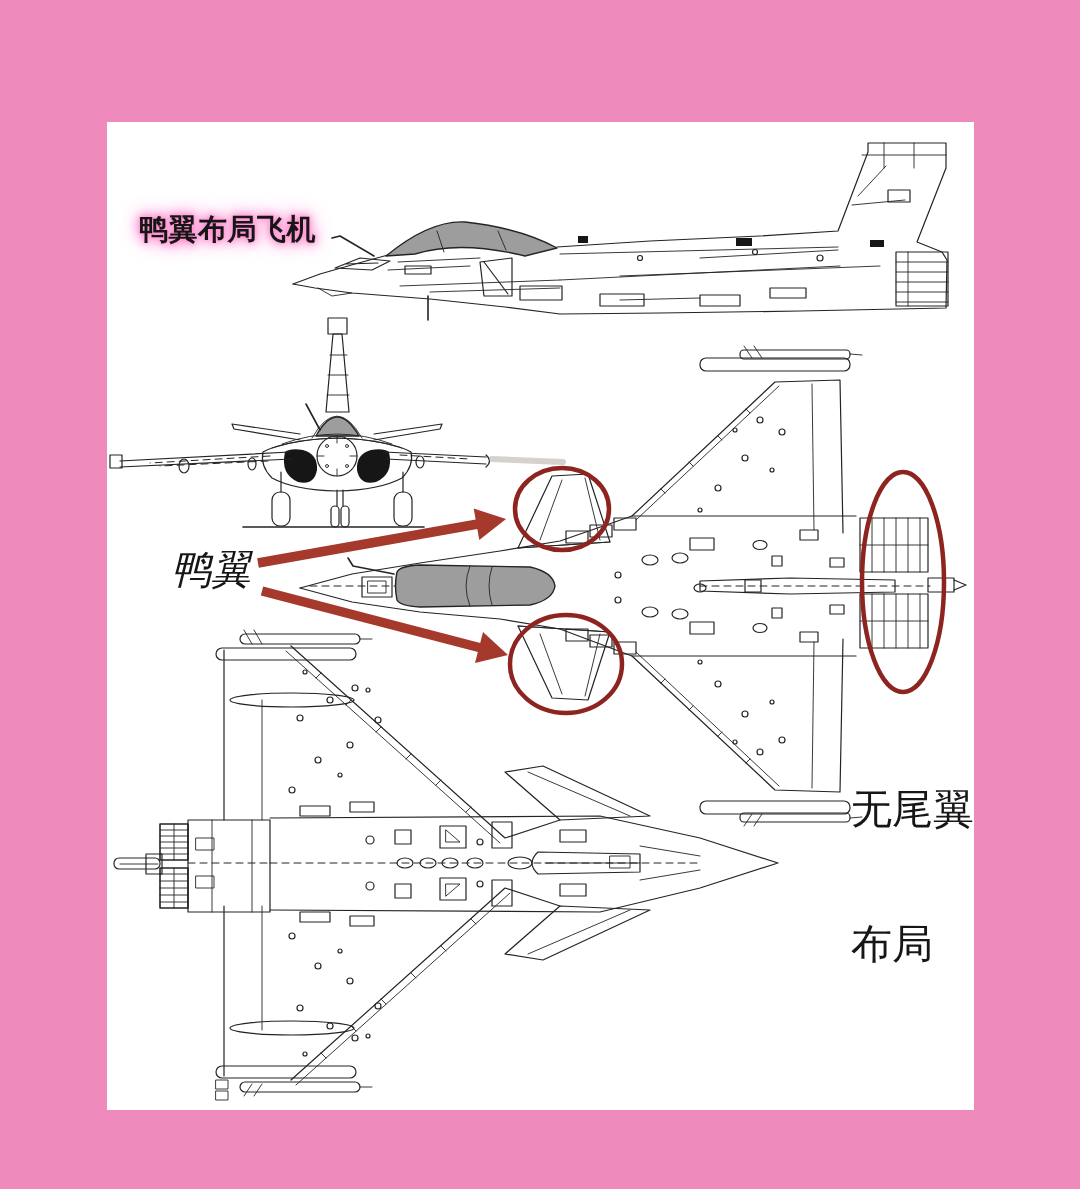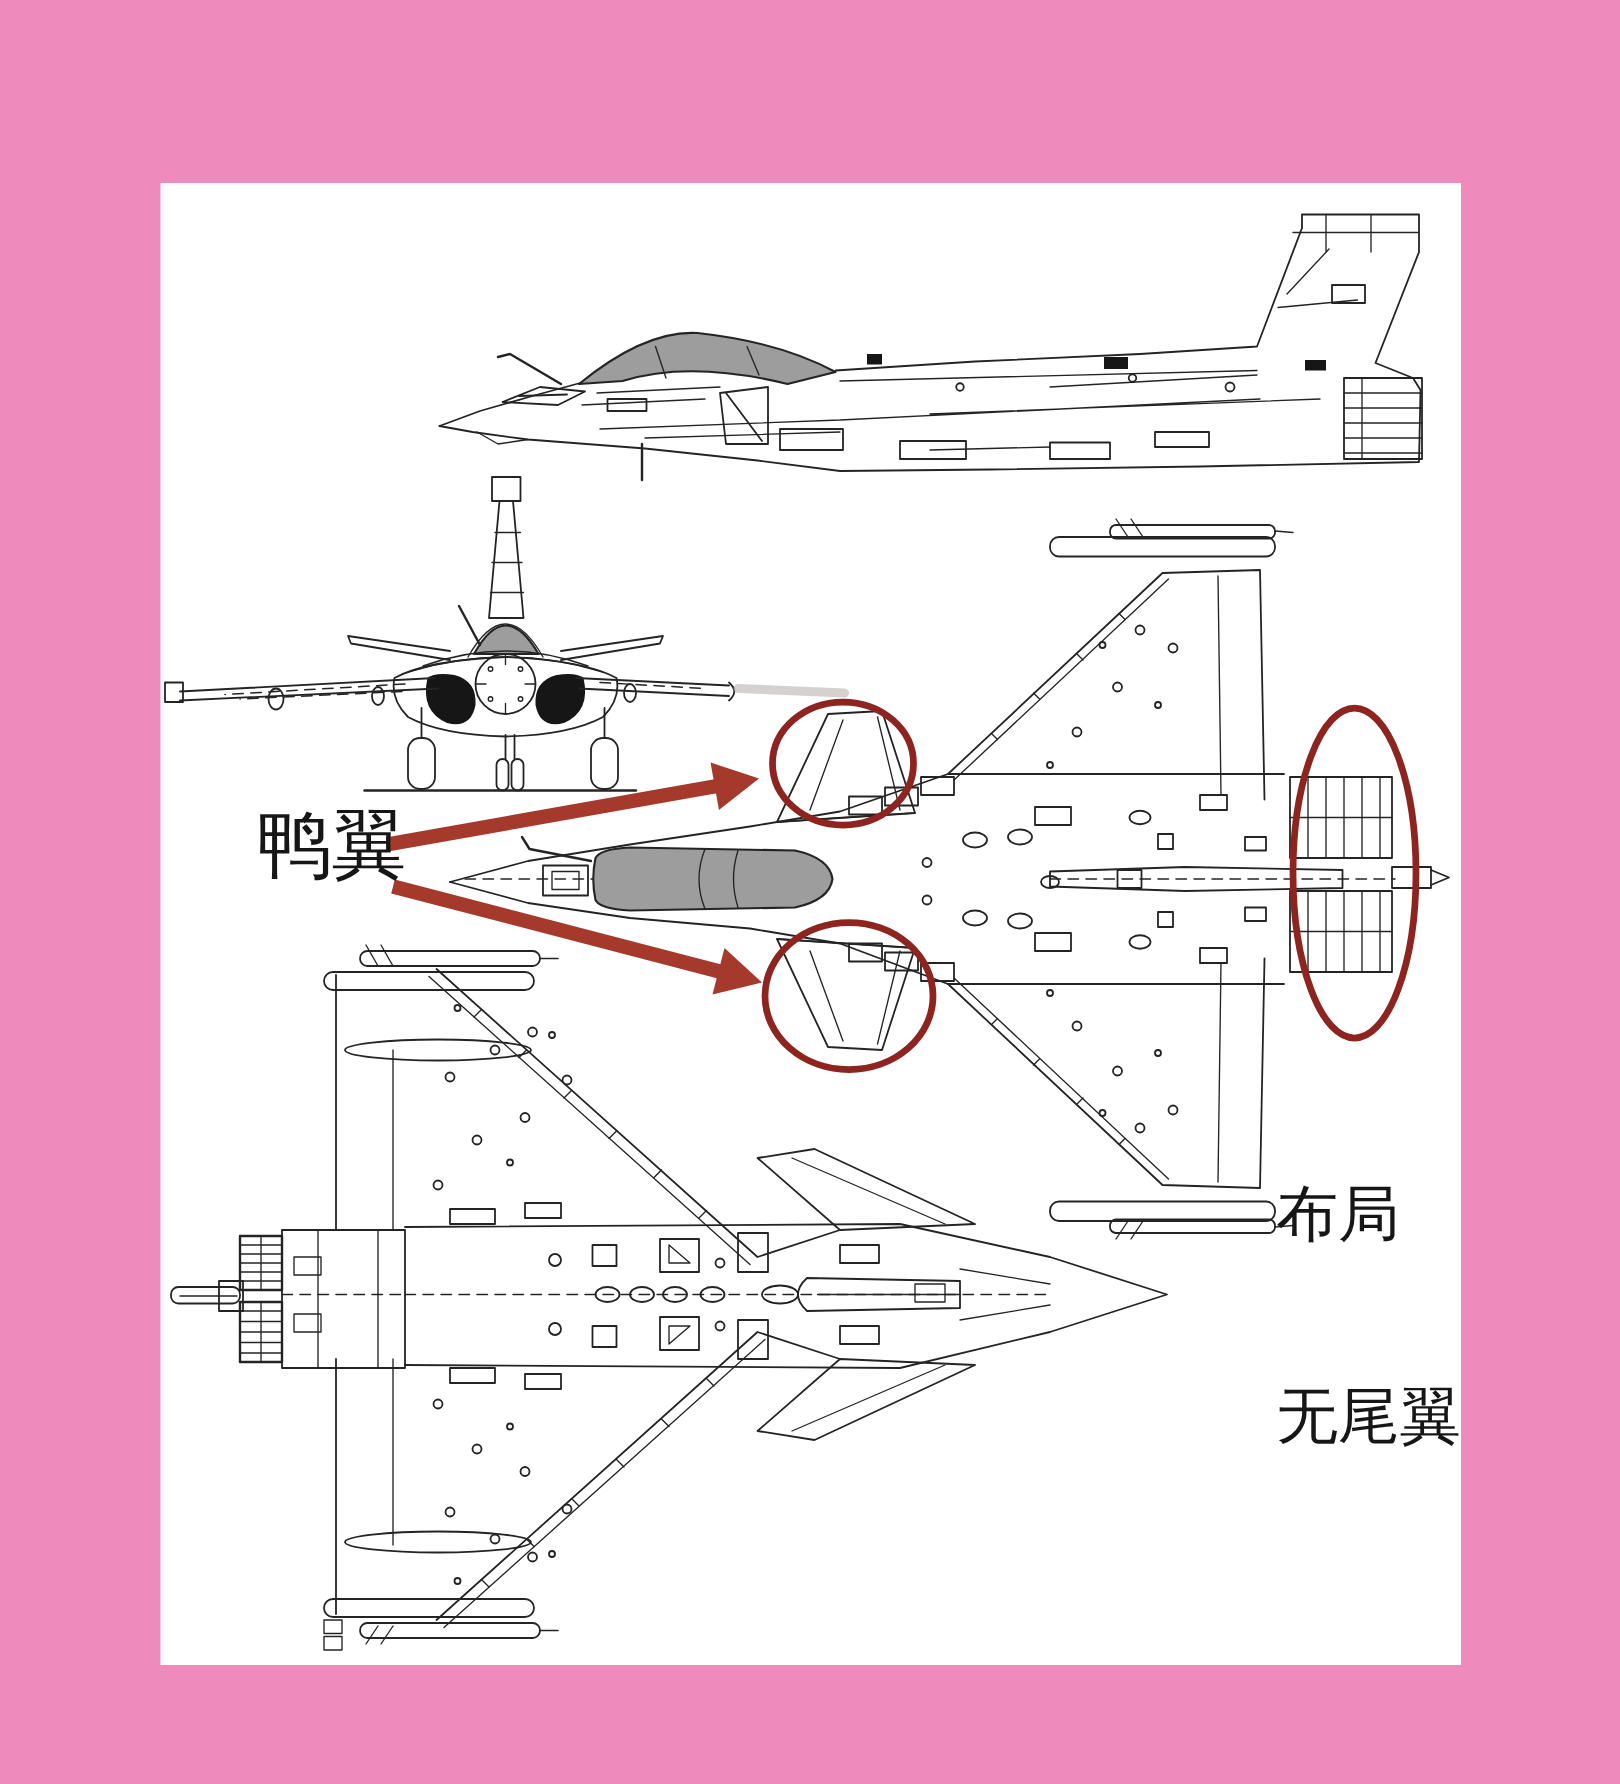--- a/index.html
+++ b/index.html
@@ -31,22 +31,22 @@
 
   .title {
     position:absolute; left:139px; top:147px;
     font-size:29px; font-weight:bold; line-height:33px;
     color:var(--ink,#161616); letter-spacing:0.5px;
     text-shadow:0 0 4px var(--glow,#ff8ed0),0 0 8px var(--glow,#ff8ed0),
                 0 0 14px var(--glow,#ff8ed0),0 0 22px var(--glow,#ff8ed0);
     white-space:pre;
   }
   .label-canard {
-    position:absolute; left:171px; top:538px;
-    font-size:50px; color:var(--ink,#161616); line-height:1;
+    position:absolute; left:171px; top:549px;
+    font-size:40px; color:var(--ink,#161616); line-height:1;font-style:italic;
   }
   .label-tailless {
     position:absolute; left:851px; top:697px;
     font-size:41px; color:var(--ink,#161616); line-height:45px;
     white-space:pre;
   }
 </style>
 </head>
 <body>
 
@@ -338,21 +338,22 @@
         <polygon class="arrow-head" points="506,519 479.3,540 473.7,508.4"></polygon>
       </g>
       <g>
         <path class="arrow-line" d="M262,591 L481,648"></path>
         <polygon class="arrow-head" points="508,655 475,663 483,632"></polygon>
       </g>
     </g>
   </svg>
 
   <div class="title">
+    <div>鸭翼布局飞机</div>
   </div>
 
   <div class="label-canard">鸭翼</div>
 
   <div class="label-tailless">
+    <div>无尾翼</div>
     <div>布局</div>
-    <div>无尾翼</div>
   </div>
 </div>
 
 </body></html>

